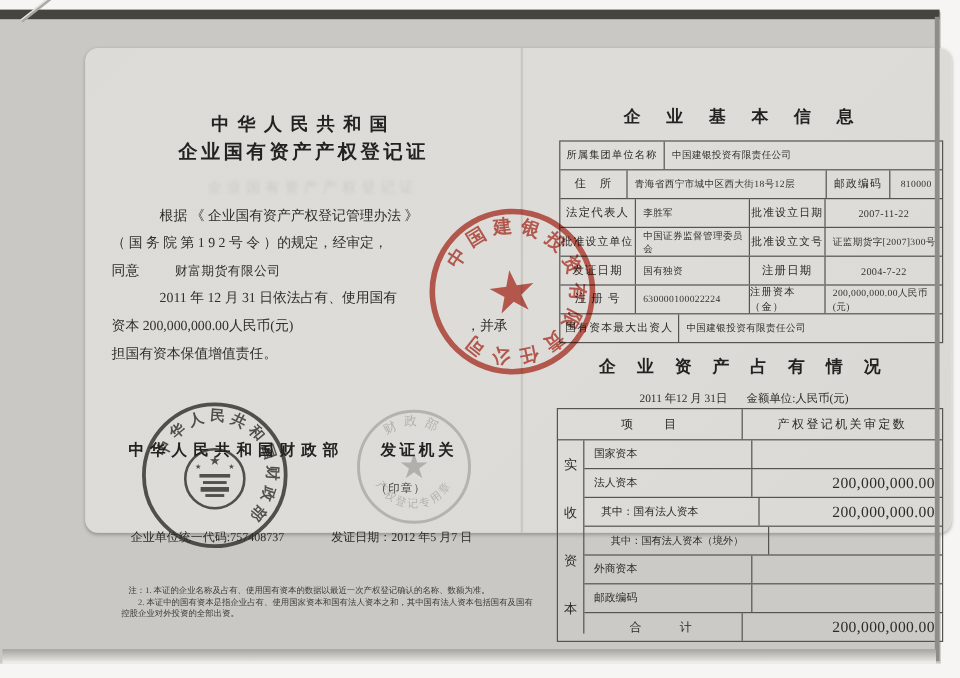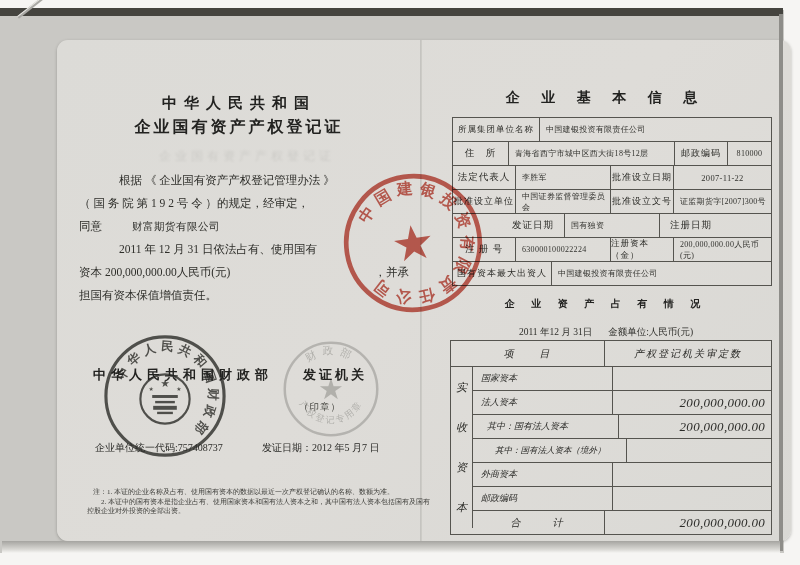--- a/index.html
+++ b/index.html
@@ -5,23 +5,23 @@
   html,body{margin:0;padding:0;background:#f6f5f3;}
   body{width:800px;height:565px;position:relative;overflow:hidden;
        font-family:"Liberation Serif","DejaVu Serif",serif;color:#2b2b28;}
   .backing{position:absolute;left:0;top:10px;width:784px;height:543px;background:#c9c8c4;}
   .topbar{position:absolute;left:0;top:8px;width:783px;height:8px;background:#45443f;}
   .right-edge{position:absolute;left:779px;top:14px;width:4px;height:537px;background:#8e8d89;}
   .bottom-shadow{position:absolute;left:2px;top:541px;width:778px;height:12px;
       background:linear-gradient(#a5a4a0,#d9d8d4 70%,#f6f5f3);}
   .crease{position:absolute;left:18px;top:16px;width:36px;height:2px;background:#a9a8a4;
       border-top:1px solid #e9e8e4;transform:rotate(-38deg);transform-origin:left center;}
-  .page{position:absolute;left:57px;top:40px;width:722px;height:501px;border-radius:11px;
+  .page{position:absolute;left:71px;top:40px;width:722px;height:404px;border-radius:11px;
       background:linear-gradient(135deg,#dcdbd7,#dedcd8 50%,#d9d8d4);
-      box-shadow:0 1px 3px rgba(60,60,55,.35);padding-left:12px;}
+      box-shadow:0 1px 3px rgba(60,60,55,.35);}
   .fold{position:absolute;left:363px;top:0;width:2px;height:100%;
       background:linear-gradient(90deg,#c2c1bd,#cfcec9);}
   .abs{position:absolute;}
   .ctr{text-align:center;}
   
   .lp-title1{left:0;top:54px;width:364px;font-size:15px;font-weight:bold;letter-spacing:7px;color:#222220;}
   .lp-title2{left:0;top:77px;width:364px;font-size:16px;font-weight:bold;letter-spacing:3px;color:#222220;}
   .ghost{left:60px;top:108px;width:260px;font-size:12px;letter-spacing:4px;color:#7a7a76;
       opacity:.18;filter:blur(1.2px);text-align:center;}
   .para{left:22px;top:129px;width:338px;font-size:11.5px;line-height:23px;color:#2e2e2a;}
@@ -31,32 +31,32 @@
   .seal-label{font-weight:bold;color:#222220;}
   .ministry-name{left:36px;top:326px;font-size:13px;letter-spacing:5px;}
   .issuer-label{left:246px;top:326px;font-size:13px;letter-spacing:3px;}
   .stamp-note{left:242px;top:361px;font-size:9.5px;color:#44443f;letter-spacing:1px;}
   .code-line{left:38px;top:401px;font-size:10px;color:#2a2a27;}
   .date-line{left:205px;top:401px;font-size:10px;color:#2a2a27;}
   .footnote{left:30px;top:448px;width:348px;font-size:7px;line-height:9.5px;color:#3c3c38;}
   .fn1{padding-left:6px;} .fn2{padding-left:14px;}
   
   .rp-title1{left:378px;top:49px;width:342px;font-size:14px;font-weight:bold;letter-spacing:9px;color:#222220;}
-  .rp-title2{left:378px;top:257px;width:342px;font-size:10px;font-weight:bold;letter-spacing:7px;color:#222220;}
+  .rp-title2{left:378px;top:257px;width:342px;font-size:14px;font-weight:bold;letter-spacing:7px;color:#222220;}
   .dateline{left:378px;top:286px;width:342px;font-size:9.5px;color:#2e2e2a;
       display:flex;justify-content:center;gap:16px;}
   .tbl{border:1px solid #55544f;background:rgba(255,255,255,0.04);}
   .t1{left:395px;top:77px;width:318px;}
-  .t1row{display:flex;border-bottom:1px solid #55544f;height:23px;justify-content:center;}
+  .t1row{display:flex;border-bottom:1px solid #55544f;height:23px;}
   .t1row:last-child{border-bottom:none;}
   .cell{border-right:1px solid #55544f;display:flex;align-items:center;overflow:hidden;}
   .cell:last-child{border-right:none;}
   .lab{justify-content:center;font-size:9.5px;letter-spacing:1px;color:#2b2b27;}
   .val{font-size:8px;padding-left:6px;color:#33332f;letter-spacing:.3px;}
-  .t2{left:393px;top:300px;width:320px;font-style:italic;}
+  .t2{left:393px;top:300px;width:320px;}
   .t2head{display:flex;height:25px;border-bottom:1px solid #55544f;}
   .t2h1{width:153px;border-right:1px solid #55544f;display:flex;align-items:center;justify-content:center;
         font-size:10px;letter-spacing:2px;}
   .t2h2{flex:1;display:flex;align-items:center;justify-content:center;font-size:10px;letter-spacing:2px;text-align:right;}
   .t2body{display:flex;}
   .vcol{width:21px;border-right:1px solid #55544f;display:flex;flex-direction:column;
         justify-content:space-around;align-items:center;font-size:11px;color:#2b2b27;height:161px;}
   .t2rows{flex:1;}
   .t2row{display:flex;height:23px;border-bottom:1px solid #55544f;}
   .t2row:last-child{border-bottom:none;}
@@ -179,20 +179,21 @@
         <div class="t1row">
           <div class="cell lab" style="flex:0 0 62px;font-size:9px">批准设立单位</div>
           <div class="cell val" style="flex:0 0 88px">中国证券监督管理委员会</div>
           <div class="cell lab" style="flex:0 0 62px;font-size:9px">批准设立文号</div>
           <div class="cell val" style="flex:1">证监期货字[2007]300号</div>
         </div>
         <div class="t1row">
           <div class="cell lab" style="flex:0 0 62px">发证日期</div>
           <div class="cell val" style="flex:0 0 88px">国有独资</div>
           <div class="cell lab" style="flex:0 0 62px">注册日期</div>
+          <div class="cell val" style="flex:1;justify-content:center;padding-left:0;font-size:8.5px">2004-7-22</div>
         </div>
         <div class="t1row">
           <div class="cell lab" style="flex:0 0 62px">注 册 号</div>
           <div class="cell val" style="flex:0 0 88px">630000100022224</div>
           <div class="cell lab" style="flex:0 0 62px;font-size:8.5px">注册资本（金）</div>
           <div class="cell val" style="flex:1">200,000,000.00人民币(元)</div>
         </div>
         <div class="t1row">
           <div class="cell lab" style="flex:0 0 98px;font-size:9px">国有资本最大出资人</div>
           <div class="cell val" style="flex:1">中国建银投资有限责任公司</div>

